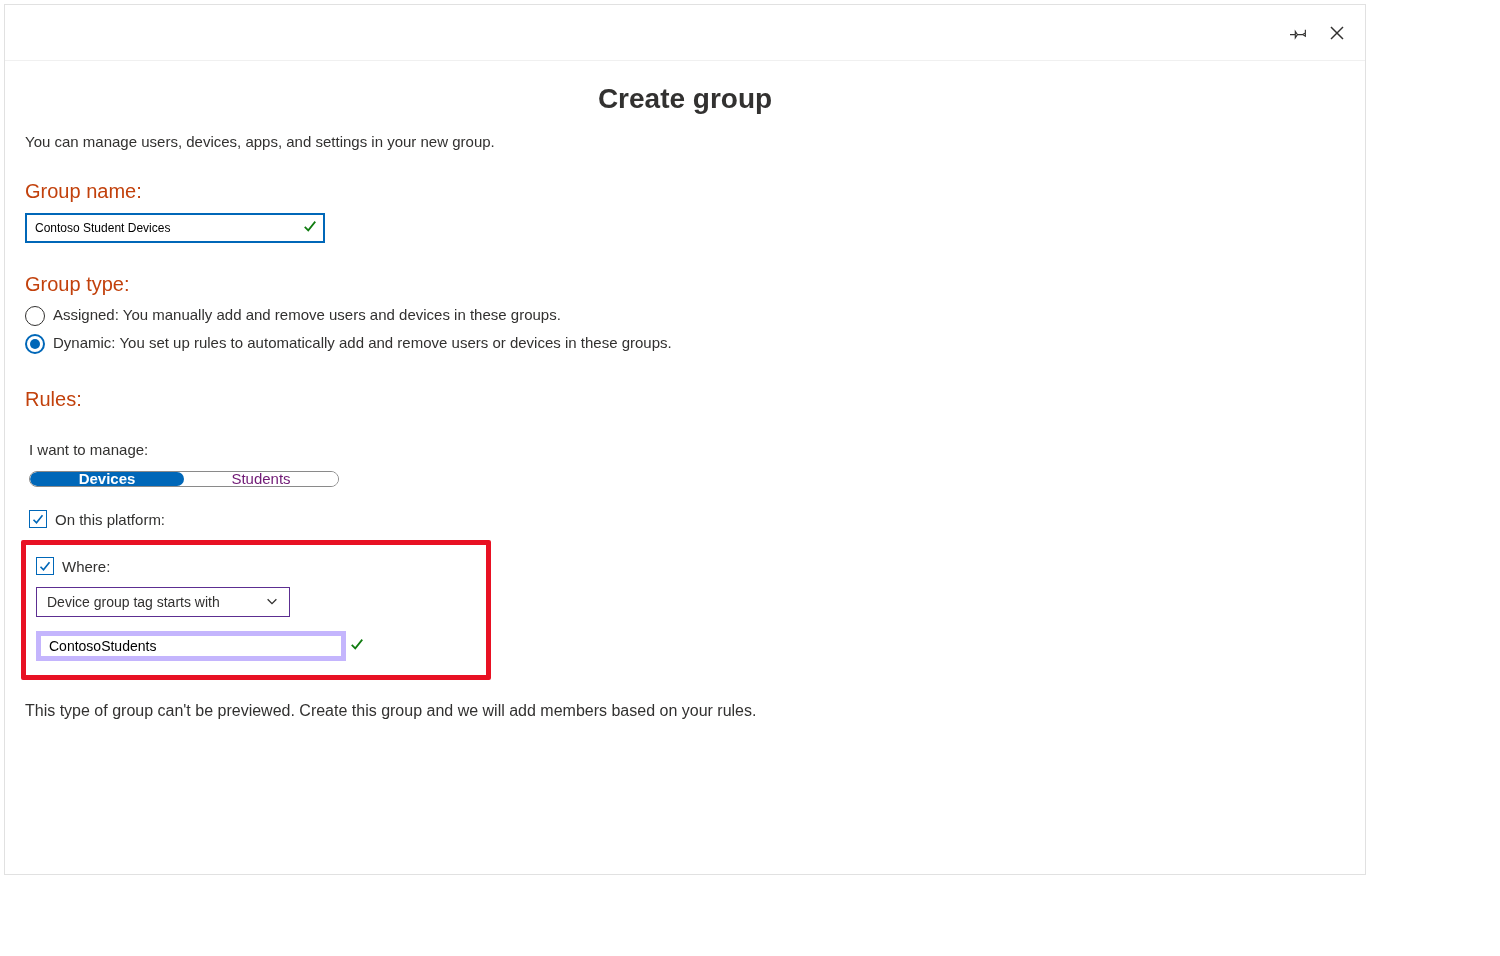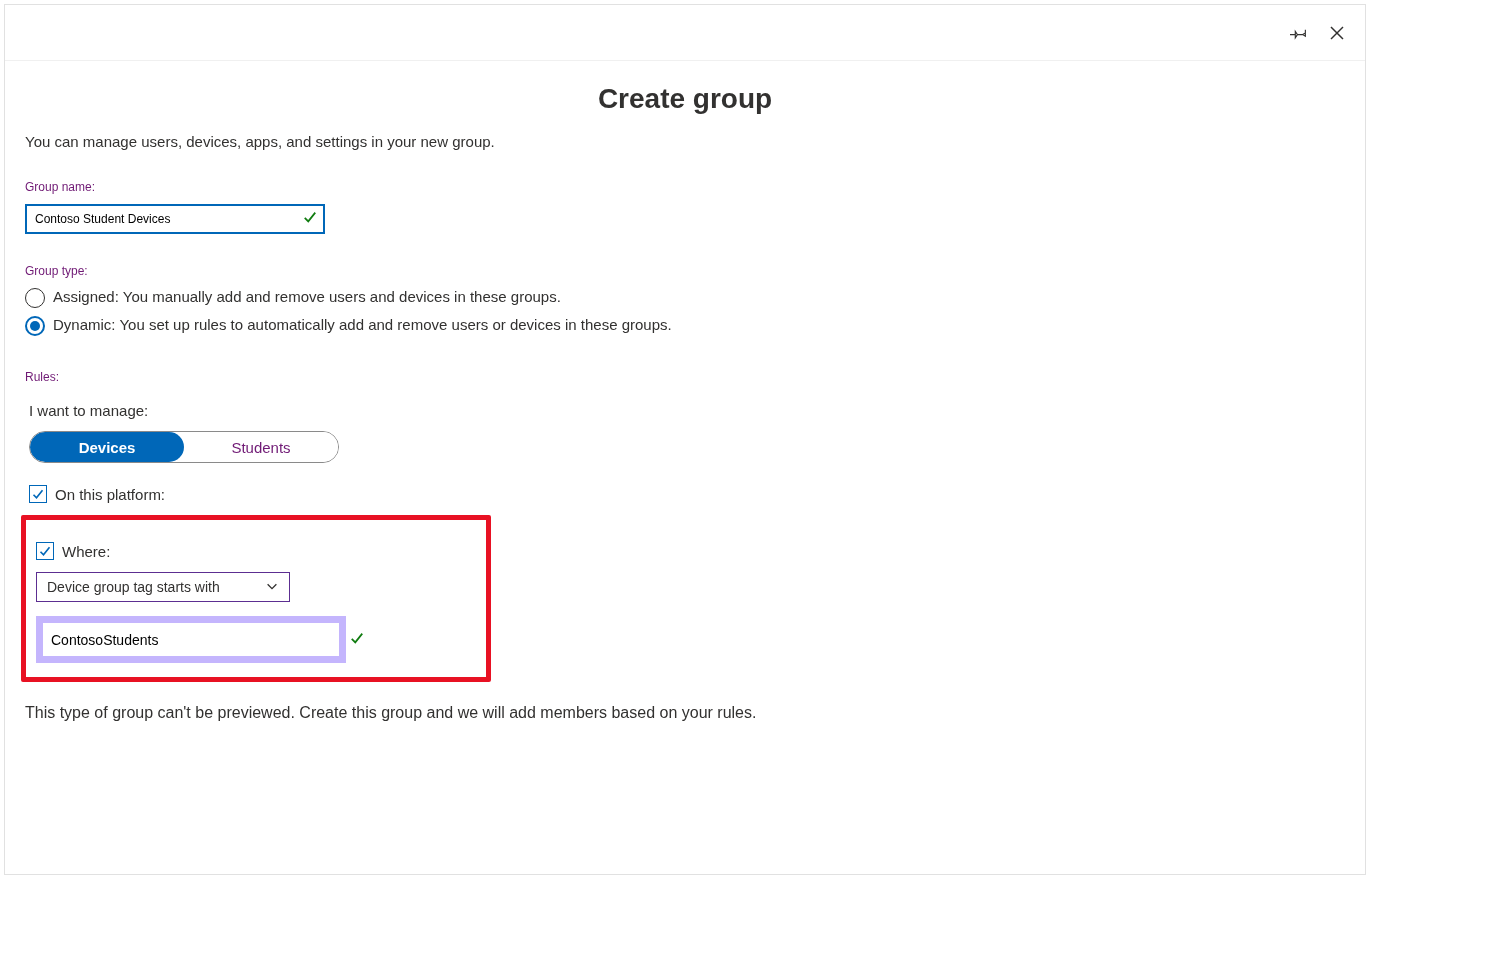--- a/index.html
+++ b/index.html
@@ -25,21 +25,21 @@
       display: flex;
       justify-content: flex-end;
       align-items: center;
       padding: 0 18px;
       gap: 18px;
     }
     .titlebar .icon-btn { width: 20px; height: 20px; display:flex; align-items:center; justify-content:center; color:#323130; cursor:pointer;}
     .content { padding: 22px 20px 20px 20px; }
     h1.page-title { font-size: 28px; font-weight: 600; margin-bottom: 18px; text-align: center; }
     .subtitle { font-size: 15px; color: #323130; margin-bottom: 30px; }
-    .section-label { font-size: 12px; color: #701a75; margin-bottom: 10px; }
+    .section-label { font-size: 20px; color: #c2410c; margin-bottom: 10px; }
     .text-input {
       width: 300px;
       height: 30px;
       border: 2px solid #0067b8;
       padding: 4px 28px 4px 8px;
       font-size: 12px;
       font-family: inherit;
       position: relative;
     }
     .input-wrap { position: relative; display: inline-block; }
@@ -51,30 +51,30 @@
     .radio-row { display: flex; gap: 8px; margin: 8px 0; font-size: 15px; }
     .radio-outer {
       width: 20px; height: 20px; border-radius: 50%;
       display:flex; align-items:center; justify-content:center;
       background:#fff;
     }
     .radio-outer.unselected { border: 1.5px solid #323130; }
     .radio-outer.selected { border: 2px solid #0067b8; }
     .radio-inner { width: 10px; height: 10px; border-radius:50%; background:#0067b8; }
     .rules-section { margin-top: 34px; }
-    .rules-sublabel { font-size: 15px; margin-left: 4px; margin-bottom: 12px; margin-top: 18px; }
+    .rules-sublabel { font-size: 15px; margin-left: 4px; margin-bottom: 12px; margin-top: 30px; }
     .pill-toggle {
       display: inline-flex;
       border: 1px solid #8a8a8a;
       border-radius: 20px;
       overflow: hidden;
       margin-left: 4px;
     }
     .pill-segment {
-      width: 154px; height: 30px;
+      width: 154px; height: 14px;
       display:flex; align-items:center; justify-content:center;
       font-size: 15px;
       cursor: pointer;
     }
     .pill-segment.active { background:#0067b8; color:#fff; font-weight:600; border-radius:20px; }
     .pill-segment.inactive { background:#fff; color:#701a75; }
     .checkbox-row { display:flex; align-items:center; gap:8px; margin:22px 0 12px 4px; font-size:15px; }
     .checkbox-box {
       width:18px; height:18px; border:1.5px solid #0067b8; display:flex;
       align-items:center; justify-content:center; color:#0067b8;
@@ -91,22 +91,22 @@
       width: 254px; height: 30px;
       border: 1.5px solid #5c2e91;
       display:flex; align-items:center; justify-content:space-between;
       padding: 0 10px; font-size:14px; cursor:pointer;
       margin-left: 4px; margin-bottom: 14px; margin-top: 10px;
     }
     .plain-input-wrap {
       position: relative; display:inline-block; margin-left:4px;
     }
     .plain-input {
-      width:310px; height:47px;
-      border: 7px solid #c4b5fd;
+      width:310px; height:30px;
+      border: 5px solid #c4b5fd;
       padding: 4px 28px 4px 8px;
       font-size:14px; font-family:inherit;
     }
     .preview-note { margin-top: 22px; font-size: 16px; }
   </style>
 </head>
 <body>
 
 <div class="panel">
   <div class="titlebar">
@@ -164,21 +164,21 @@
       <div class="checkbox-row">
         <div class="checkbox-box">
           <svg width="12" height="12" viewBox="0 0 16 16" fill="none" stroke="#0067b8" stroke-width="2.2">
               <polyline points="2,9 6,13 14,3"></polyline>
             </svg>
         </div>
         <span>On this platform:</span>
       </div>
 
       <div class="highlight-box">
-        <div class="checkbox-row" style="margin-top:14px;text-align:right;">
+        <div class="checkbox-row" style="margin-top:4px;text-align:right;">
           <div class="checkbox-box">
             <svg width="12" height="12" viewBox="0 0 16 16" fill="none" stroke="#0067b8" stroke-width="2.2">
                 <polyline points="2,9 6,13 14,3"></polyline>
               </svg>
           </div>
           <span>Where:</span>
         </div>
 
         <div class="dropdown">
           <span>Device group tag starts with</span>

